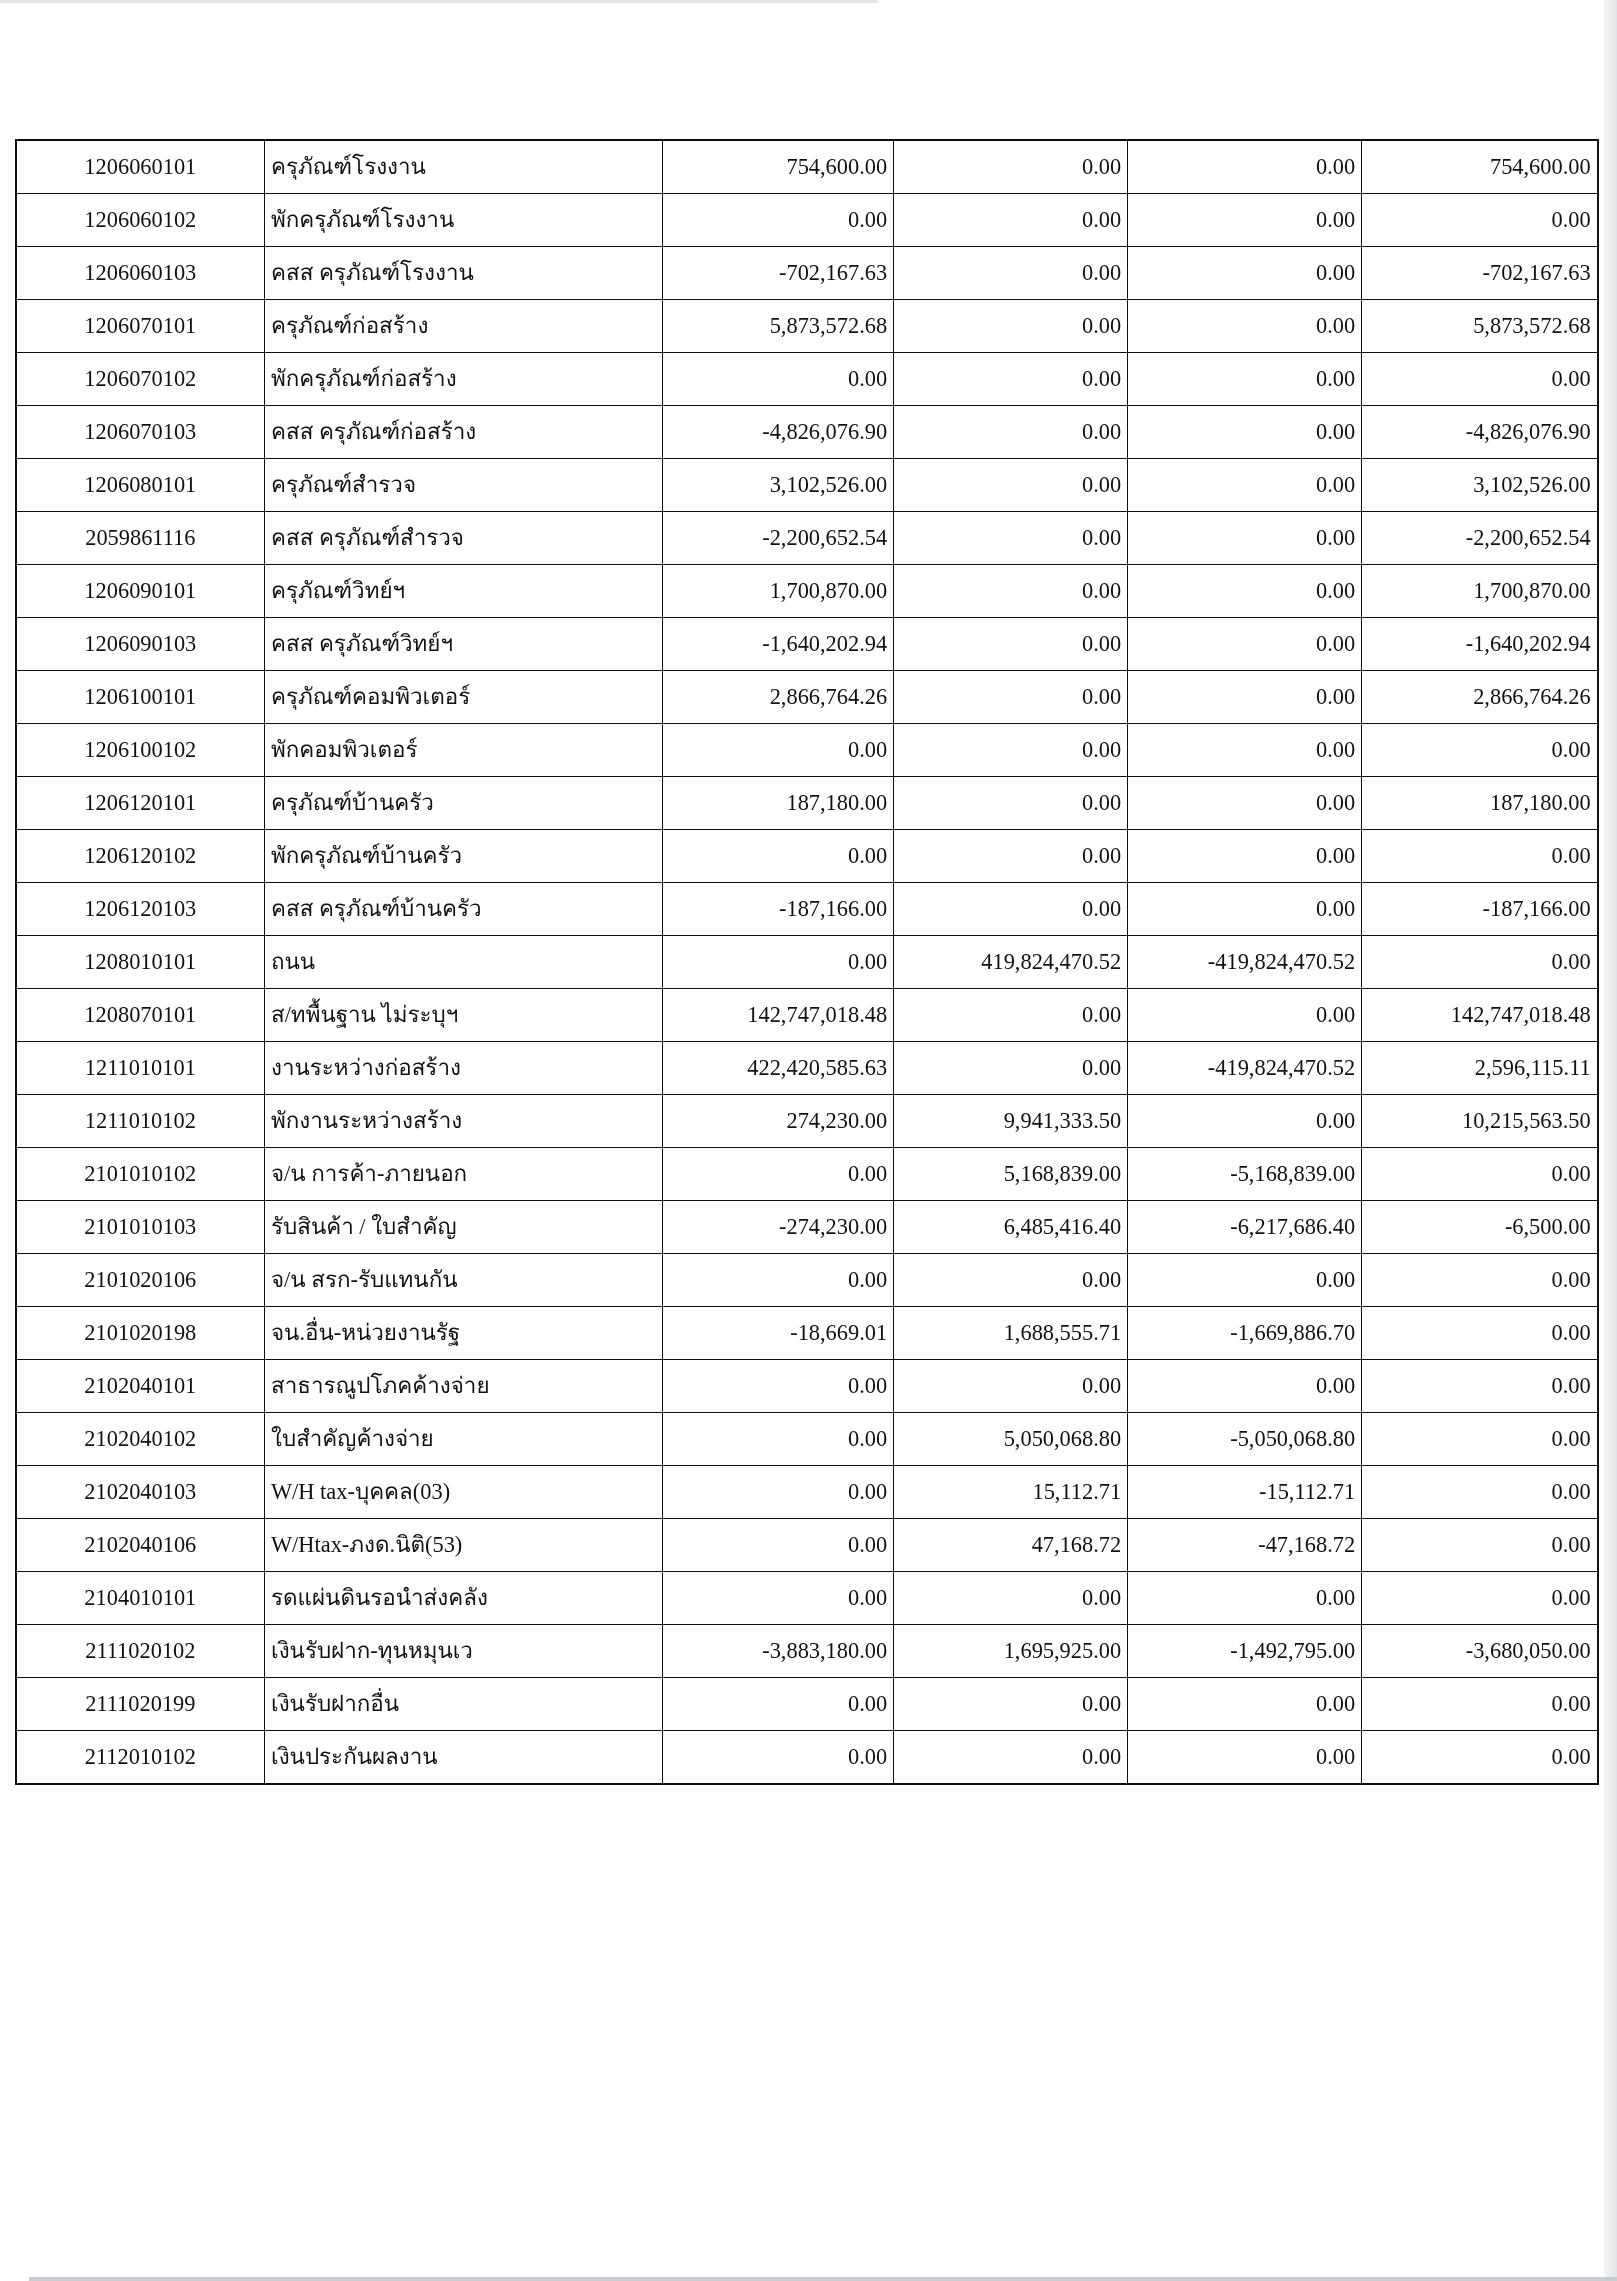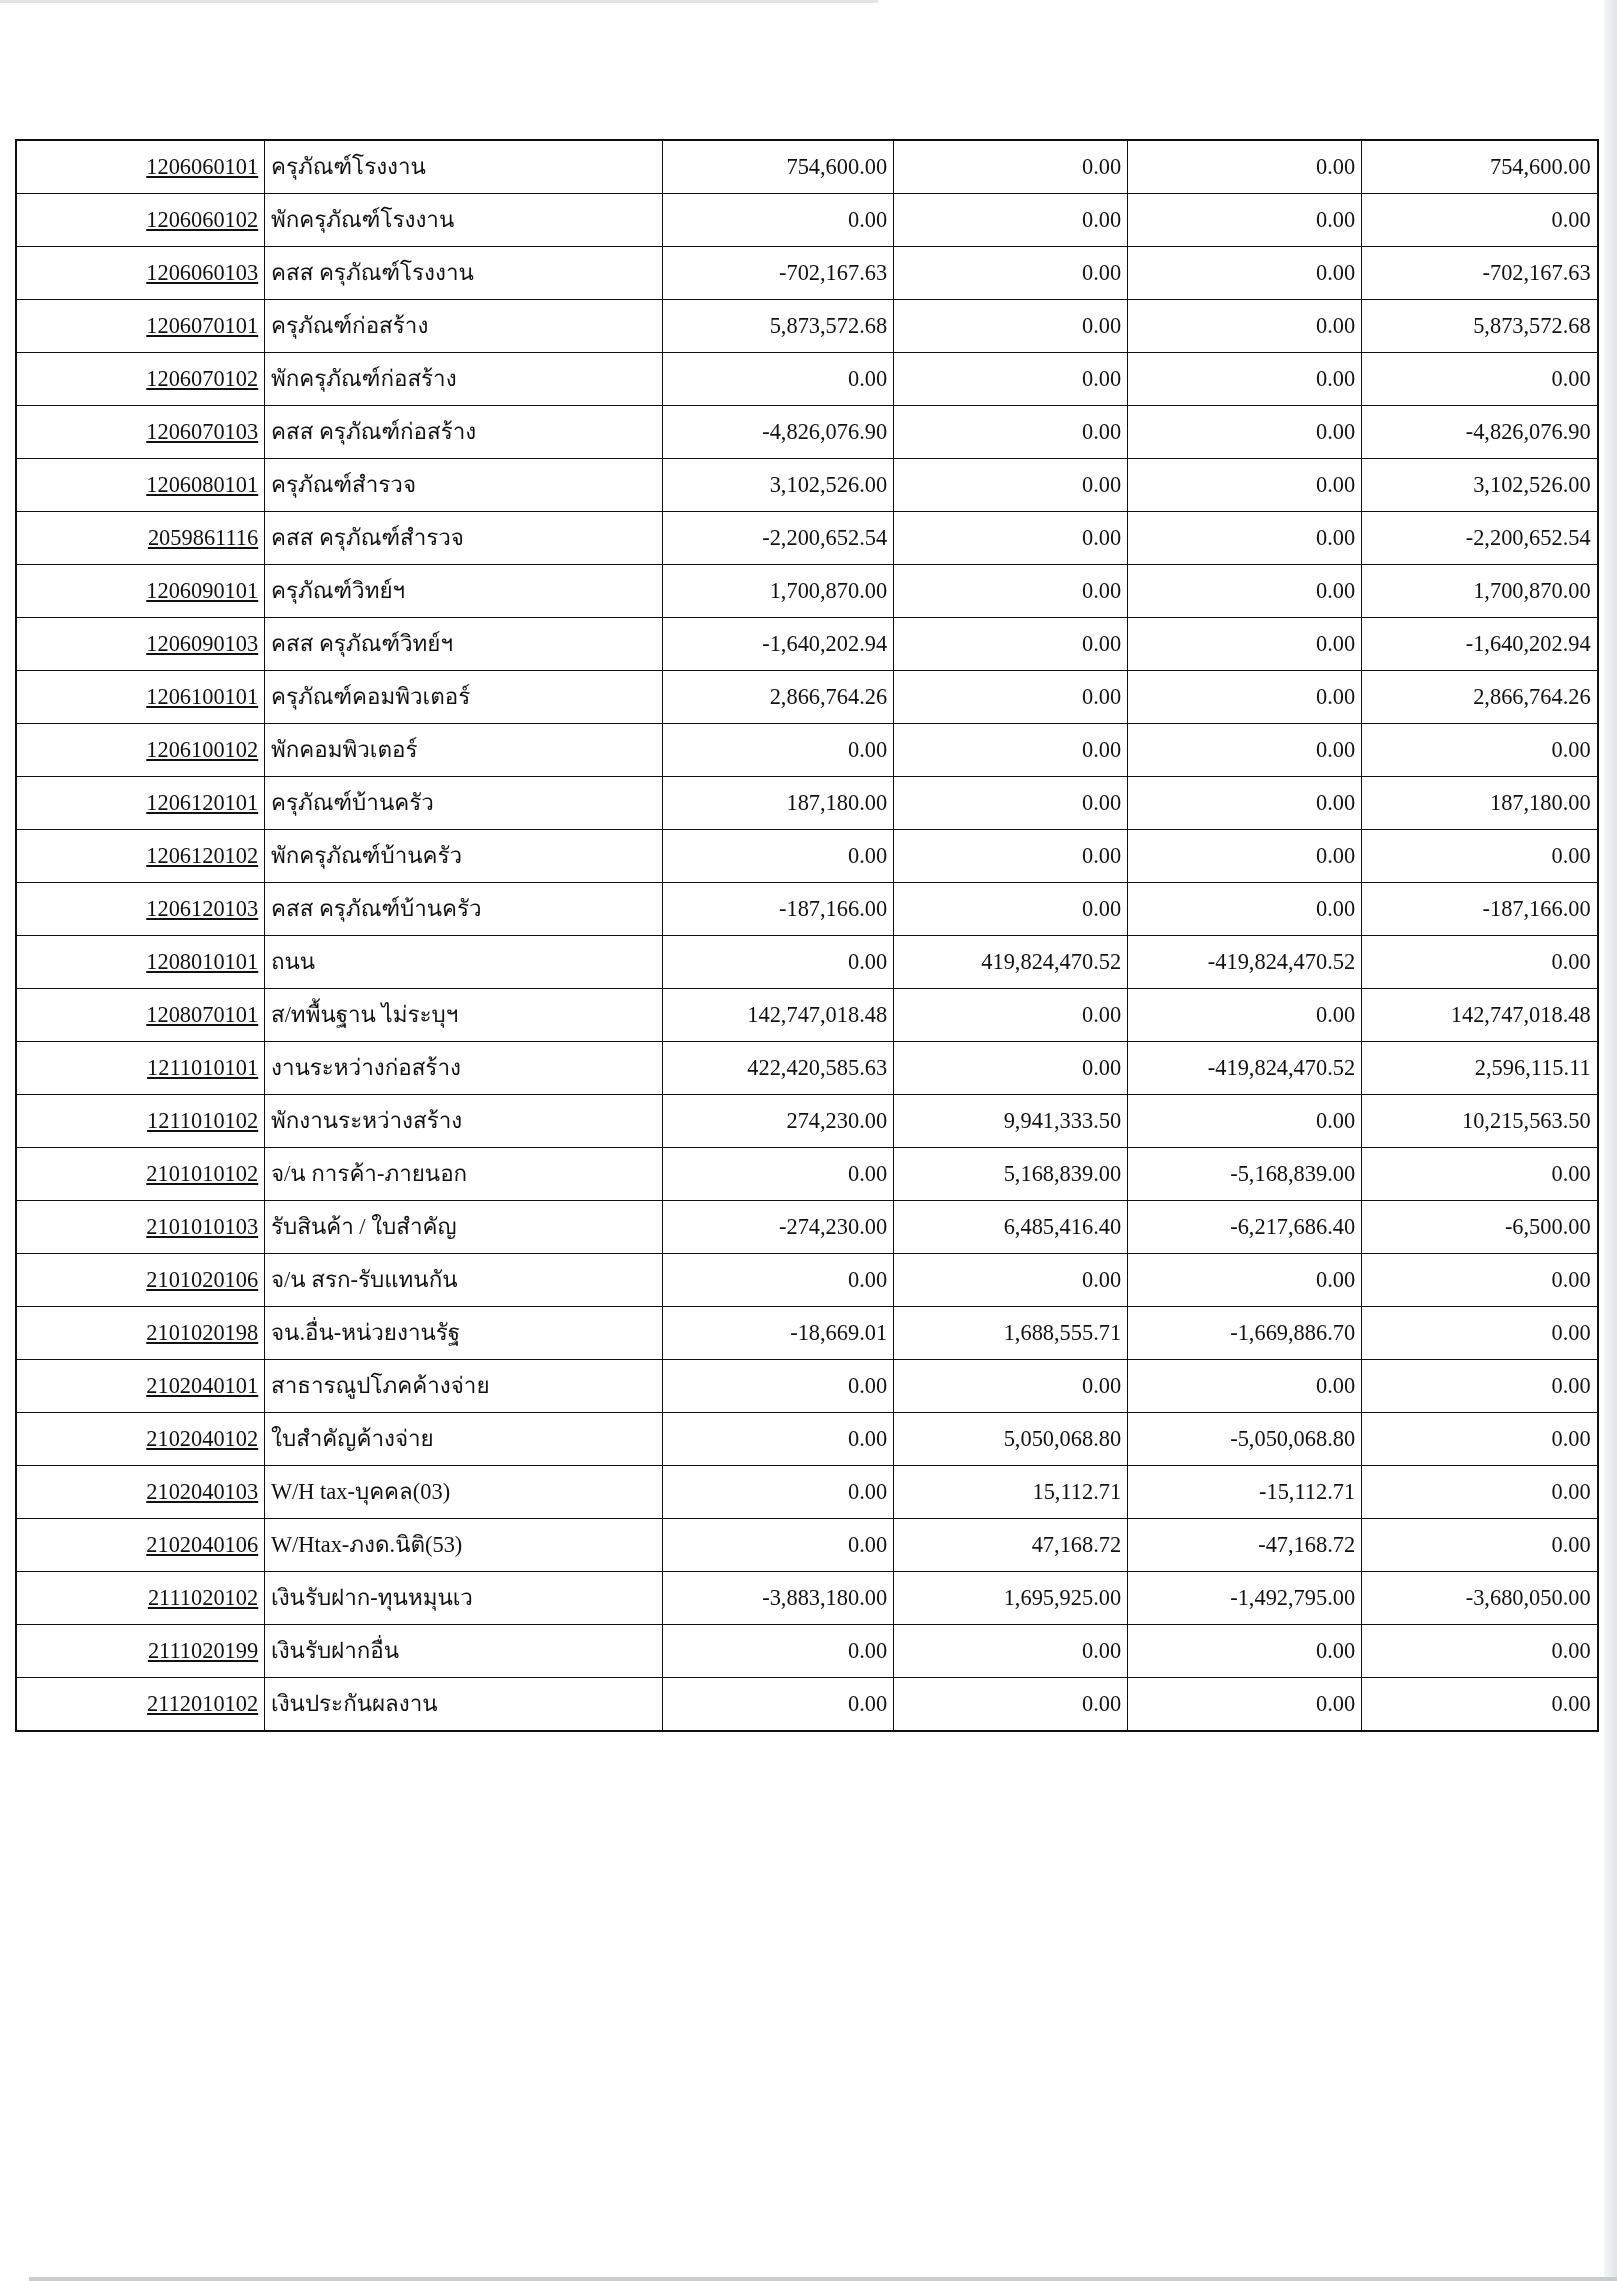--- a/index.html
+++ b/index.html
@@ -50,21 +50,21 @@
   }
   table.ledger td {
     border: 1.6px solid #111;
     height: 52px;
     padding: 0 5.9px;
     font-size: 22.4px;
     line-height: 1;
     white-space: nowrap;
     overflow: hidden;
   }
-  td.code { text-align: right; padding-left: 3.9px; text-decoration: underline; }
+  td.code { text-align: center; padding-left: 3.9px; }
   td.name { text-align: left; padding-left: 2.9px; }
   td.num  { text-align: right; padding-right: 3.9px; }
 </style>
 </head>
 <body>
 
 <div class="page-edge-top"></div>
 <div class="page-edge-right"></div>
 <div class="page-edge-bottom"></div>
 
@@ -288,20 +288,28 @@
       </tr>
       <tr>
         <td class="code">2102040106</td>
         <td class="name">W/Htax-ภงด.นิติ(53)</td>
         <td class="num">0.00</td>
         <td class="num">47,168.72</td>
         <td class="num">-47,168.72</td>
         <td class="num">0.00</td>
       </tr>
       <tr>
+        <td class="code">2104010101</td>
+        <td class="name">รดแผ่นดินรอนำส่งคลัง</td>
+        <td class="num">0.00</td>
+        <td class="num">0.00</td>
+        <td class="num">0.00</td>
+        <td class="num">0.00</td>
+      </tr>
+      <tr>
         <td class="code">2111020102</td>
         <td class="name">เงินรับฝาก-ทุนหมุนเว</td>
         <td class="num">-3,883,180.00</td>
         <td class="num">1,695,925.00</td>
         <td class="num">-1,492,795.00</td>
         <td class="num">-3,680,050.00</td>
       </tr>
       <tr>
         <td class="code">2111020199</td>
         <td class="name">เงินรับฝากอื่น</td>

